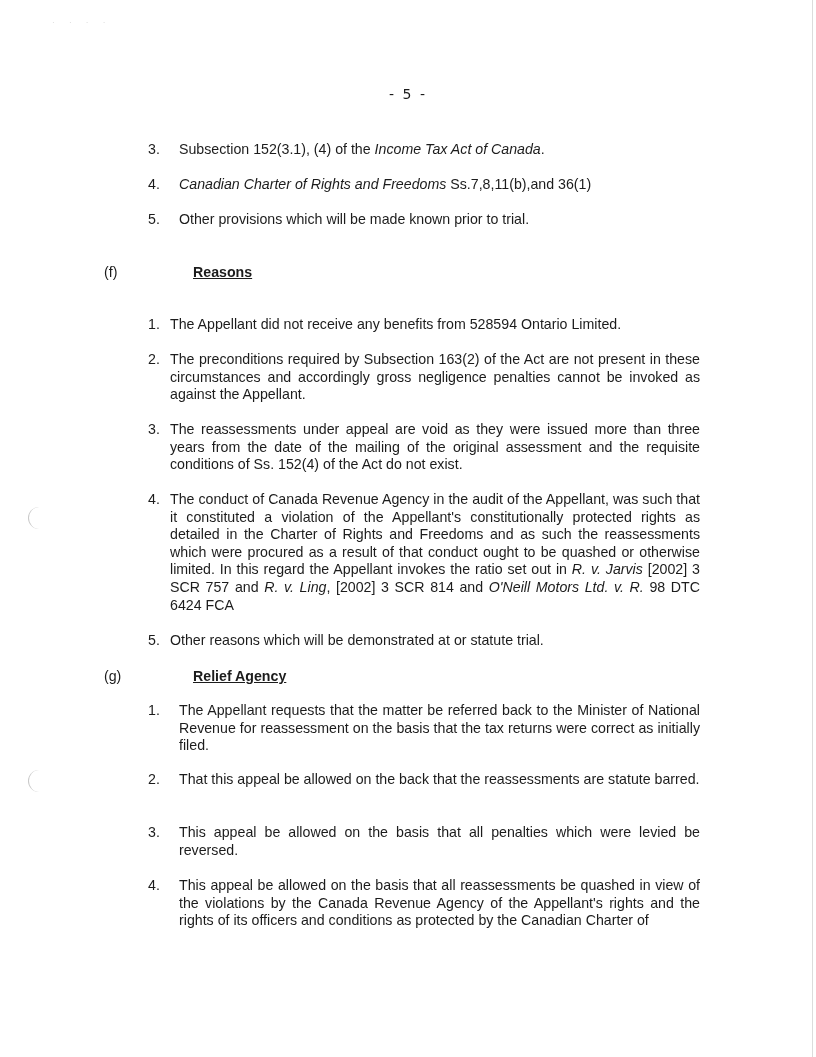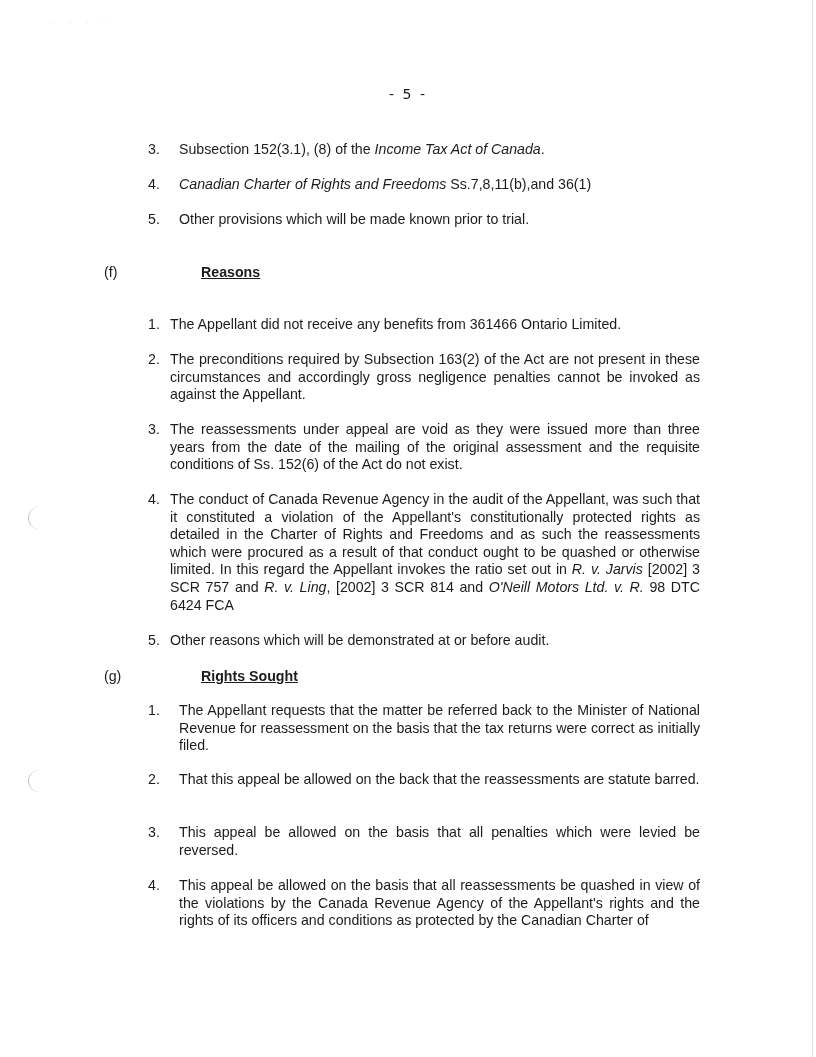--- a/index.html
+++ b/index.html
@@ -9,73 +9,73 @@
     }
     .page { position: absolute; left: 0; top: 0; width: 816px; height: 1057px; }
     .edge-line { position: absolute; right: 3px; top: 0; width: 1px; height: 1057px; background: #dcdcdc; }
     .punch { position: absolute; left: 28px; width: 12px; height: 22px; border-left: 1px solid #c8c8c8; border-radius: 12px 0 0 12px; }
     .specks { position: absolute; left: 52px; top: 18px; font-size: 8px; color: #d8d8d8; letter-spacing: 6px; }
     .page-num { position: absolute; top: 86px; left: 0; width: 816px; text-align: center; font-size: 14px; font-family: "DejaVu Sans", sans-serif; letter-spacing: 2px; }
     .item { position: absolute; font-size: 14.2px; line-height: 17.6px; text-align: justify; }
     .item .num { position: absolute; left: 0; top: 0; }
     .item .txt { display: block; }
     .sec-label { position: absolute; left: 104px; font-size: 14.2px; }
-    .sec-title { position: absolute; left: 201px; font-size: 14.2px; font-weight: bold; text-decoration: underline; }
+    .sec-title { position: absolute; left: 193px; font-size: 14.2px; font-weight: bold; text-decoration: underline; }
     i { font-style: italic; }
   </style>
 </head>
 <body>
 
 <div class="page">
   <div class="edge-line"></div>
   <div class="specks">· · ·  ·</div>
   <div class="punch" style="top:507px"></div>
   <div class="punch" style="top:770px"></div>
 
   <div class="page-num">- 5 -</div>
 
   <div class="item" style="left:148px; top:141px; width:560px;">
     <span class="num">3.</span>
-    <span class="txt" style="padding-left:31px;"><span>Subsection 152(3.1), (8) of the </span><i>Income Tax Act of Canada</i><span>.</span></span>
+    <span class="txt" style="padding-left:31px;"><span>Subsection 152(3.1), (4) of the </span><i>Income Tax Act of Canada</i><span>.</span></span>
   </div>
   <div class="item" style="left:148px; top:176px; width:560px;">
     <span class="num">4.</span>
     <span class="txt" style="padding-left:31px;"><i>Canadian Charter of Rights and Freedoms</i><span> Ss.7,8,11(b),and 36(1)</span></span>
   </div>
   <div class="item" style="left:148px; top:211px; width:560px;">
     <span class="num">5.</span>
     <span class="txt" style="padding-left:31px;">Other provisions which will be made known prior to trial.</span>
   </div>
 
   <div class="sec-label" style="top:264px;">(f)</div>
   <div class="sec-title" style="top:264px;">Reasons</div>
 
   <div class="item" style="left:148px; top:316px; width:552px;">
     <span class="num">1.</span>
-    <span class="txt" style="padding-left:22px;">The Appellant did not receive any benefits from 361466 Ontario Limited.</span>
+    <span class="txt" style="padding-left:22px;">The Appellant did not receive any benefits from 528594 Ontario Limited.</span>
   </div>
   <div class="item" style="left:148px; top:351px; width:552px;">
     <span class="num">2.</span>
     <span class="txt" style="padding-left:22px;">The preconditions required by Subsection 163(2) of the Act are not present in these circumstances and accordingly gross negligence penalties cannot be invoked as against the Appellant.</span>
   </div>
   <div class="item" style="left:148px; top:421px; width:552px;">
     <span class="num">3.</span>
-    <span class="txt" style="padding-left:22px;">The reassessments under appeal are void as they were issued more than three years from the date of the mailing of the original assessment and the requisite conditions of Ss. 152(6) of the Act do not exist.</span>
+    <span class="txt" style="padding-left:22px;">The reassessments under appeal are void as they were issued more than three years from the date of the mailing of the original assessment and the requisite conditions of Ss. 152(4) of the Act do not exist.</span>
   </div>
   <div class="item" style="left:148px; top:491px; width:552px;">
     <span class="num">4.</span>
     <span class="txt" style="padding-left:22px;"><span>The conduct of Canada Revenue Agency in the audit of the Appellant, was such that it constituted a violation of the Appellant's constitutionally protected rights as detailed in the Charter of Rights and Freedoms and as such the reassessments which were procured as a result of that conduct ought to be quashed or otherwise limited. In this regard the Appellant invokes the ratio set out in </span><i>R. v. Jarvis</i><span> [2002] 3 SCR 757 and </span><i>R. v. Ling</i><span>, [2002] 3 SCR 814 and </span><i>O'Neill Motors Ltd. v. R.</i><span> 98 DTC 6424 FCA</span></span>
   </div>
   <div class="item" style="left:148px; top:632px; width:552px;">
     <span class="num">5.</span>
-    <span class="txt" style="padding-left:22px;">Other reasons which will be demonstrated at or before audit.</span>
+    <span class="txt" style="padding-left:22px;">Other reasons which will be demonstrated at or statute trial.</span>
   </div>
 
   <div class="sec-label" style="top:668px;">(g)</div>
-  <div class="sec-title" style="top:668px;">Rights Sought</div>
+  <div class="sec-title" style="top:668px;">Relief Agency</div>
 
   <div class="item" style="left:148px; top:702px; width:552px;">
     <span class="num">1.</span>
     <span class="txt" style="padding-left:31px;">The Appellant requests that the matter be referred back to the Minister of National Revenue for reassessment on the basis that the tax returns were correct as initially filed.</span>
   </div>
   <div class="item" style="left:148px; top:771px; width:552px;">
     <span class="num">2.</span>
     <span class="txt" style="padding-left:31px;">That this appeal be allowed on the back that the reassessments are statute barred.</span>
   </div>
   <div class="item" style="left:148px; top:824px; width:552px;">

